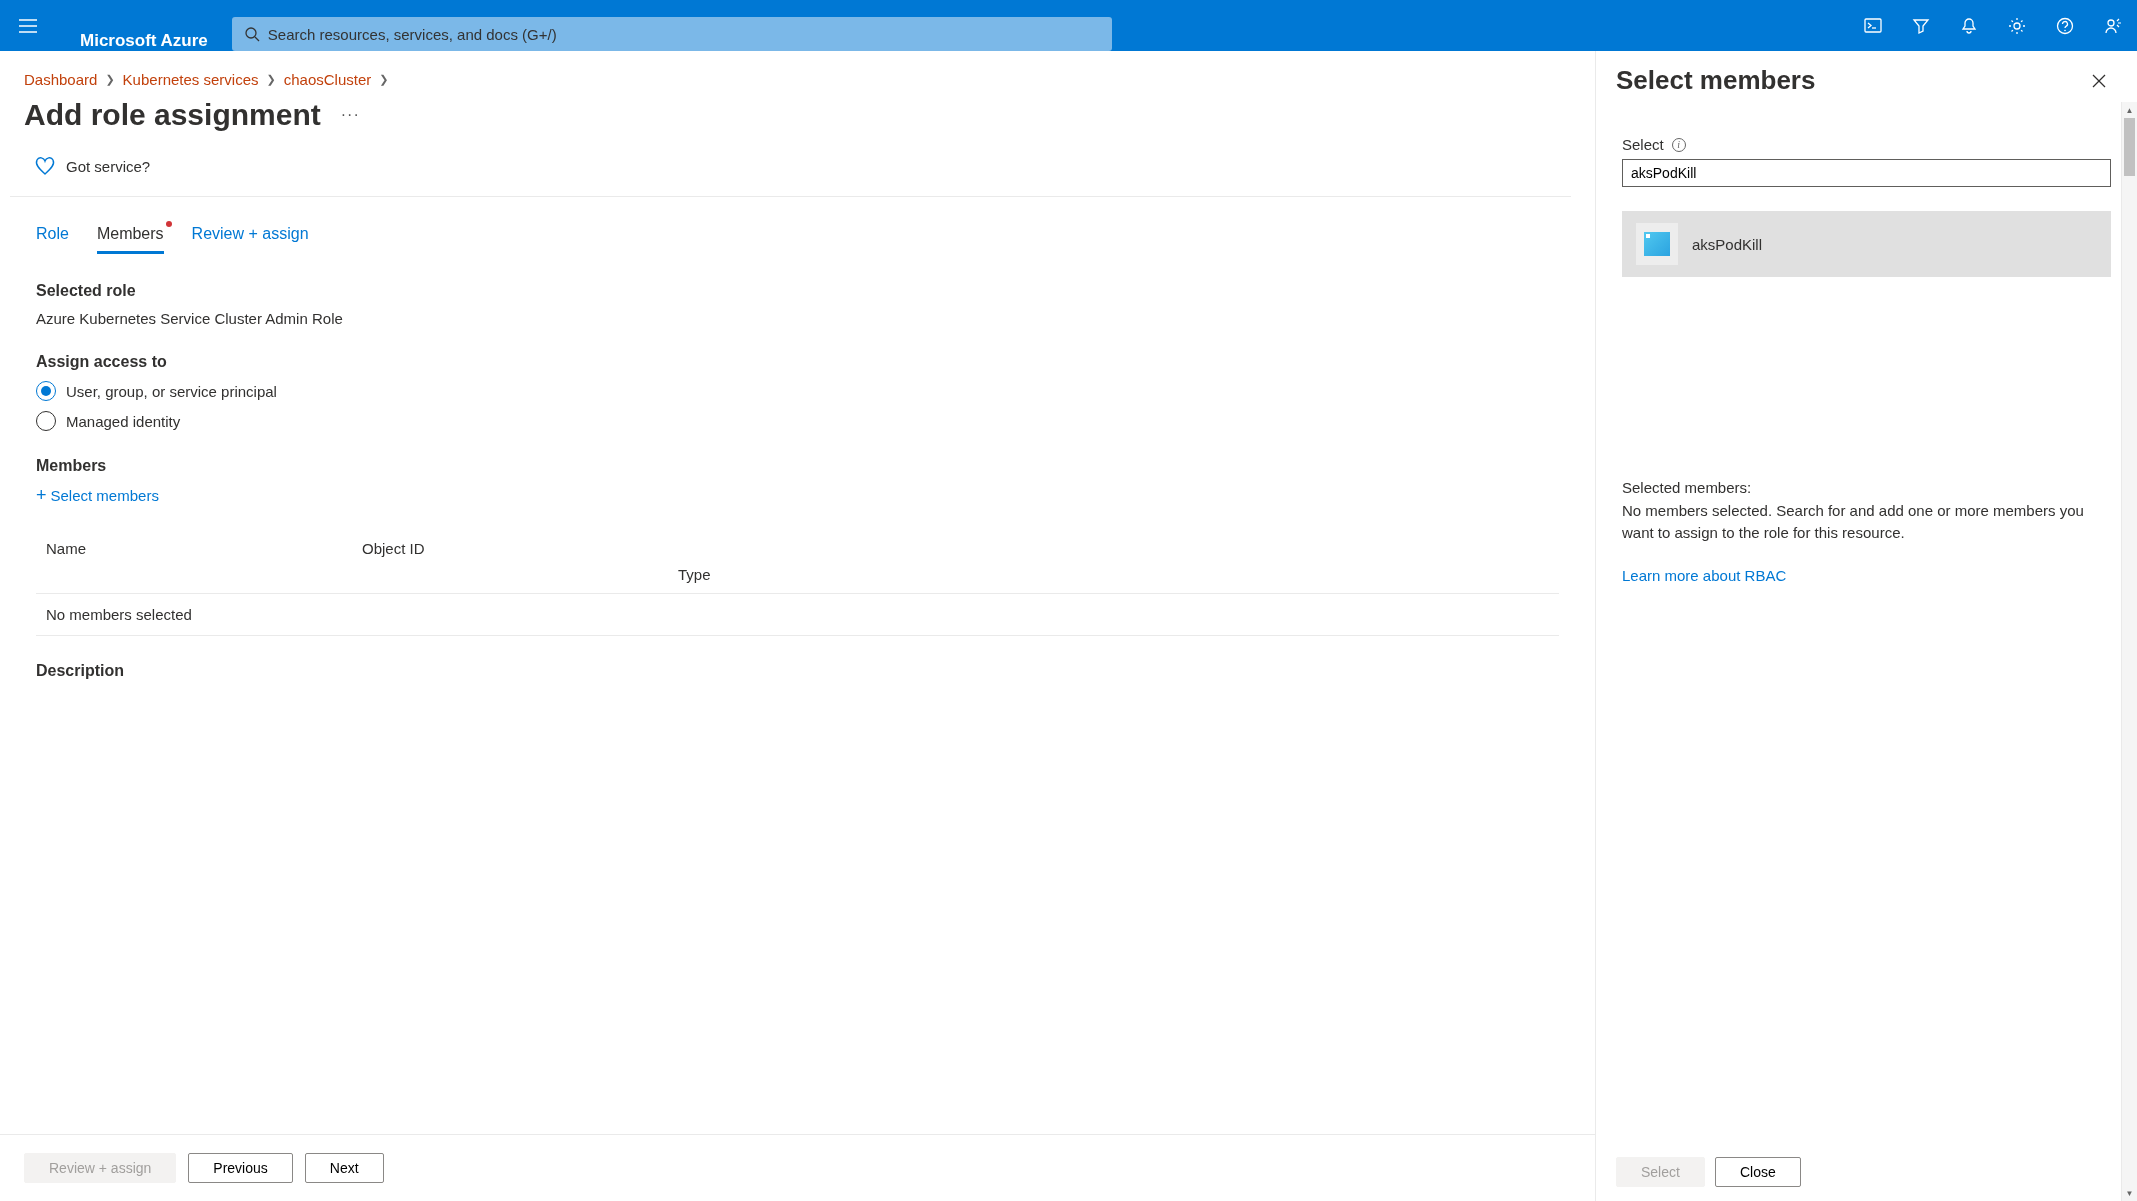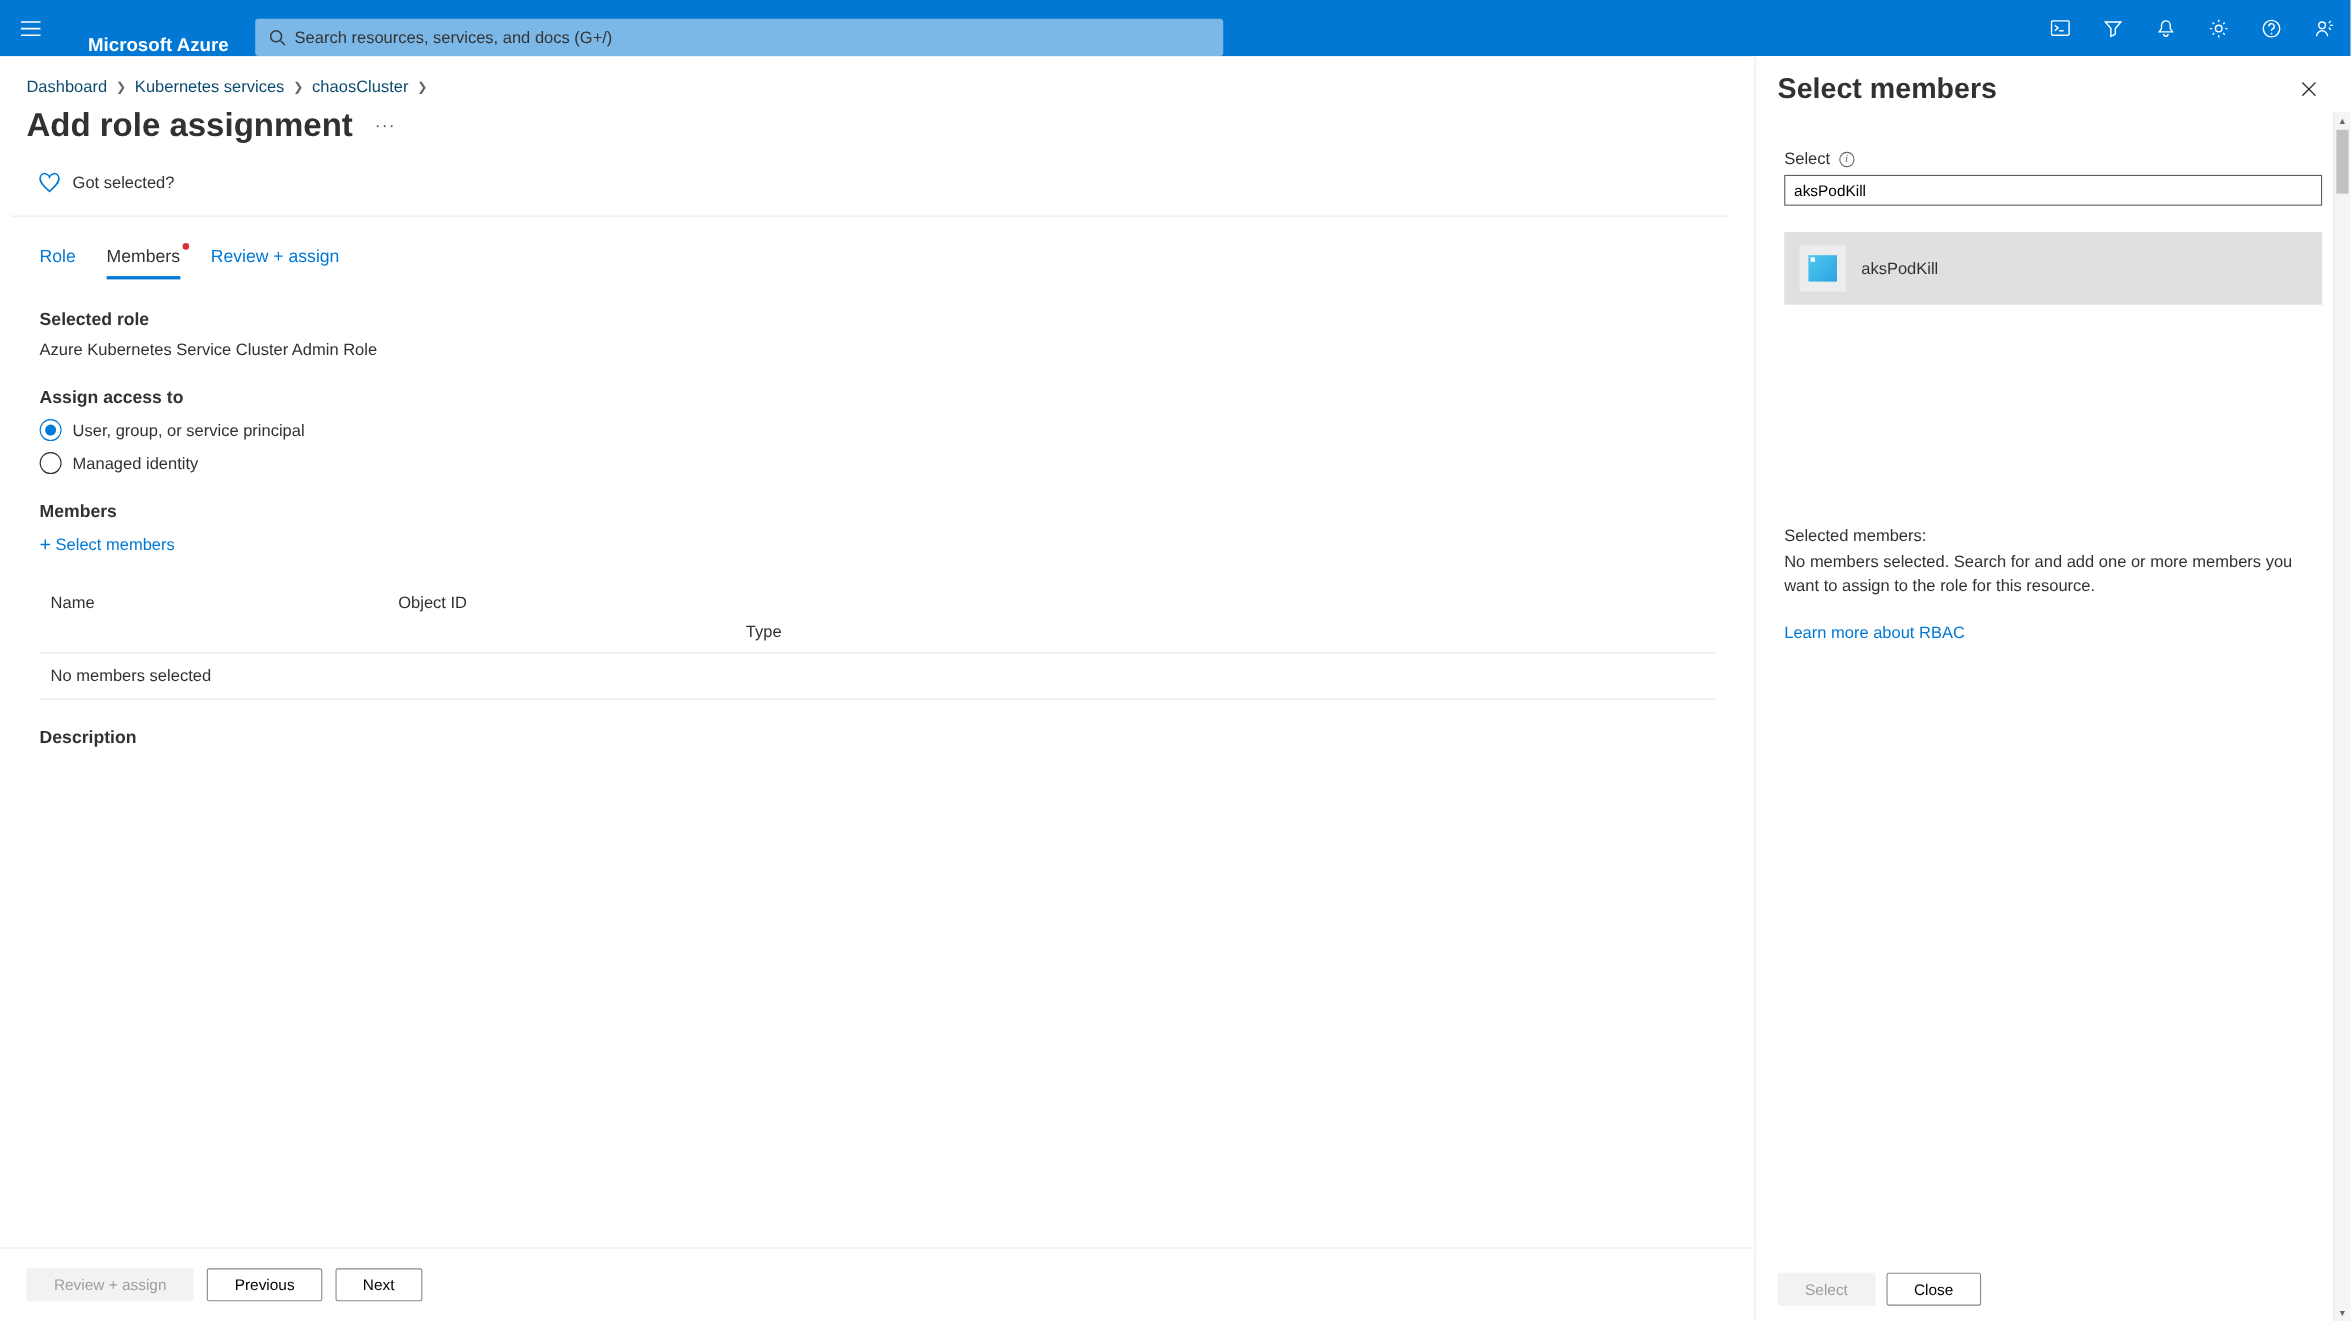--- a/index.html
+++ b/index.html
@@ -79,21 +79,21 @@
   flex-direction: column;
   min-width: 0;
 }
 .bc {
   padding: 20px 24px 0 24px;
   font-size: 15px;
   display: flex;
   align-items: center;
   gap: 8px;
 }
-.bc a { color: #0c4a6e; text-decoration: none; cursor: pointer; }
+.bc a { color: #c2410c; text-decoration: none; cursor: pointer; }
 .bc .chev { color: #666; font-size: 11px; }
 .page-header {
   padding: 10px 24px 0 24px;
   display: flex;
   align-items: center;
   gap: 20px;
 }
 .page-title {
   font-size: 30px;
   font-weight: 600;
@@ -429,21 +429,21 @@
       <span class="chev">❯</span>
     </div>
     <div class="page-header">
       <div class="page-title">Add role assignment</div>
       <div class="more-dots">···</div>
     </div>
     <div class="feedback">
       <svg width="22" height="20" viewBox="0 0 22 20" class="heart-icon">
         <path d="M11 18 C 4 12, 1 8, 3 4 C 5 0, 10 2, 11 5 C 12 2, 17 0, 19 4 C 21 8, 18 12, 11 18 z" stroke="#0078d4" stroke-width="1.4" fill="none"></path>
       </svg>
-      <span>Got selected?</span>
+      <span>Got service?</span>
     </div>
     <div class="tabs">
       <div class="tab">Role</div>
       <div class="tab active">
         <span>Members</span>
         <span class="alert-dot"></span>
       </div>
       <div class="tab">Review + assign</div>
     </div>
     <div class="content-scroll">

